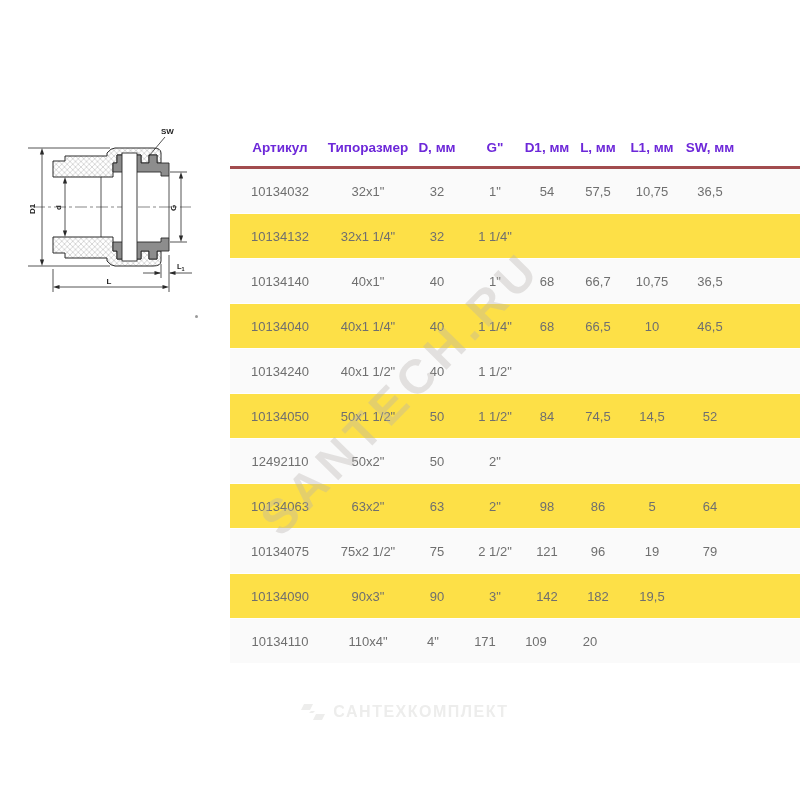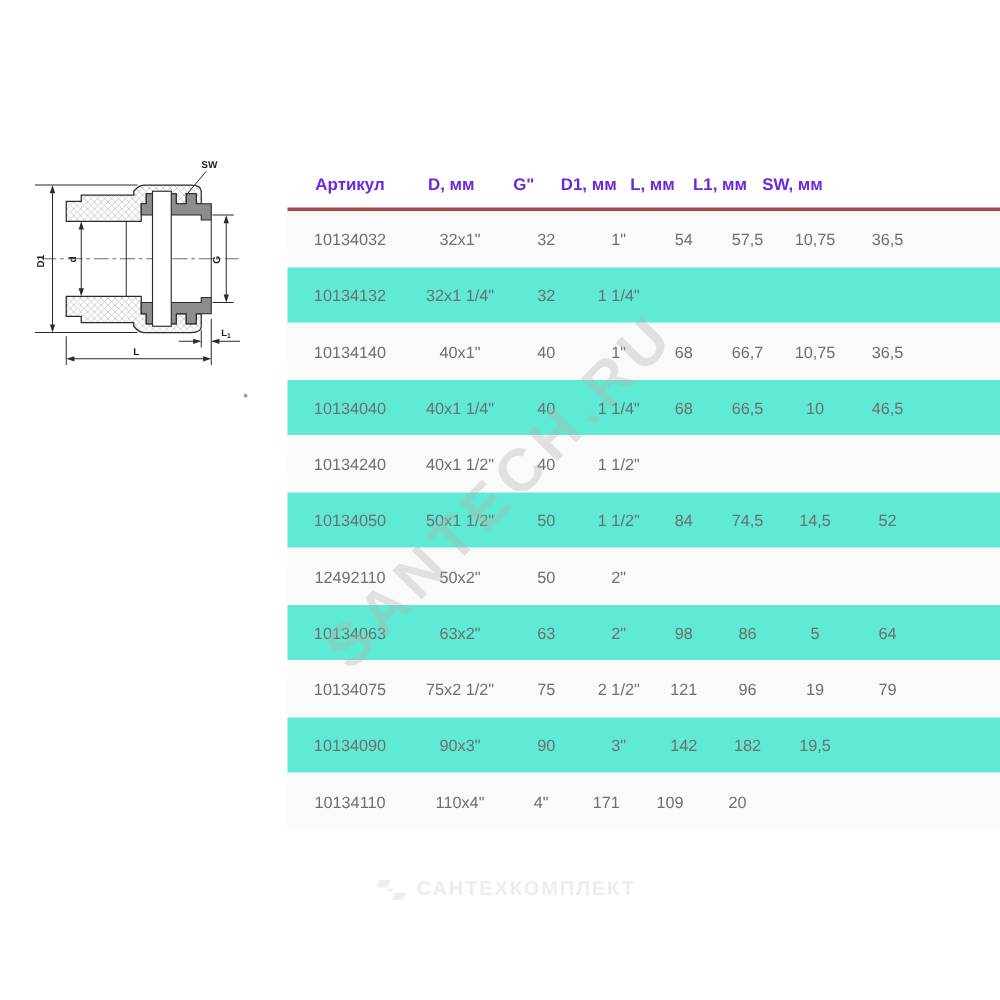--- a/index.html
+++ b/index.html
@@ -9,21 +9,21 @@
     font-family:"Liberation Sans", sans-serif;
   }
   
   .drawing{position:absolute;left:15px;top:112px;width:215px;height:215px;}
   
   .spec-table{position:absolute;left:230px;top:128px;width:570px;}
   .thead{display:flex;height:38px;border-bottom:3px solid #a24c4e;}
   .thead .cell{font-weight:bold;font-size:13.5px;color:#6d28d9;}
   .tbody .row{display:flex;height:44px;border-bottom:1px solid #ffffff;}
   .tbody .row.odd{background:#fafafa;}
-  .tbody .row.even{background:#5eead4;}
+  .tbody .row.even{background:#fde047;}
   .tbody .cell{font-size:13px;color:#6f6f6f;}
   .cell{display:flex;align-items:center;justify-content:center;white-space:nowrap;}
   
   .wm-diagonal{
     position:absolute;left:100px;top:366px;width:600px;height:54px;
     display:flex;align-items:center;justify-content:center;
     transform:rotate(-45.5deg);
     font-size:48px;font-weight:bold;letter-spacing:6px;
     color:#b6b2ae;opacity:0.35;
     pointer-events:none;z-index:5;
@@ -115,20 +115,21 @@
       <line x1="155" y1="161" x2="177" y2="161"></line>
       <polygon points="146,161 139.5,158.9 139.5,163.1" fill="#2a2a2a" stroke="none"></polygon>
       <polygon points="154,161 160.5,158.9 160.5,163.1" fill="#2a2a2a" stroke="none"></polygon>
     </g>
     <text x="162" y="157" font-size="7.5" font-weight="600" fill="#1e1e1e"><tspan>L</tspan><tspan font-size="5.5" dy="1.5">1</tspan></text>
   </svg>
 
   <div class="spec-table">
     <div class="thead" id="thead" style="border-bottom-color: rgb(162, 76, 78);">
         <div class="cell" style="width: 100px;">Артикул</div>
+        <div class="cell" style="width: 76px;">Типоразмер</div>
         <div class="cell" style="width: 62px;">D, мм</div>
         <div class="cell" style="width: 54px;">G"</div>
         <div class="cell" style="width: 50px;">D1, мм</div>
         <div class="cell" style="width: 52px;">L, мм</div>
         <div class="cell" style="width: 56px;">L1, мм</div>
         <div class="cell" style="width: 60px;">SW, мм</div>
       </div>
     <div class="tbody" id="tbody">
         <div class="row odd">
           <div class="cell" style="width: 100px;">10134032</div>

